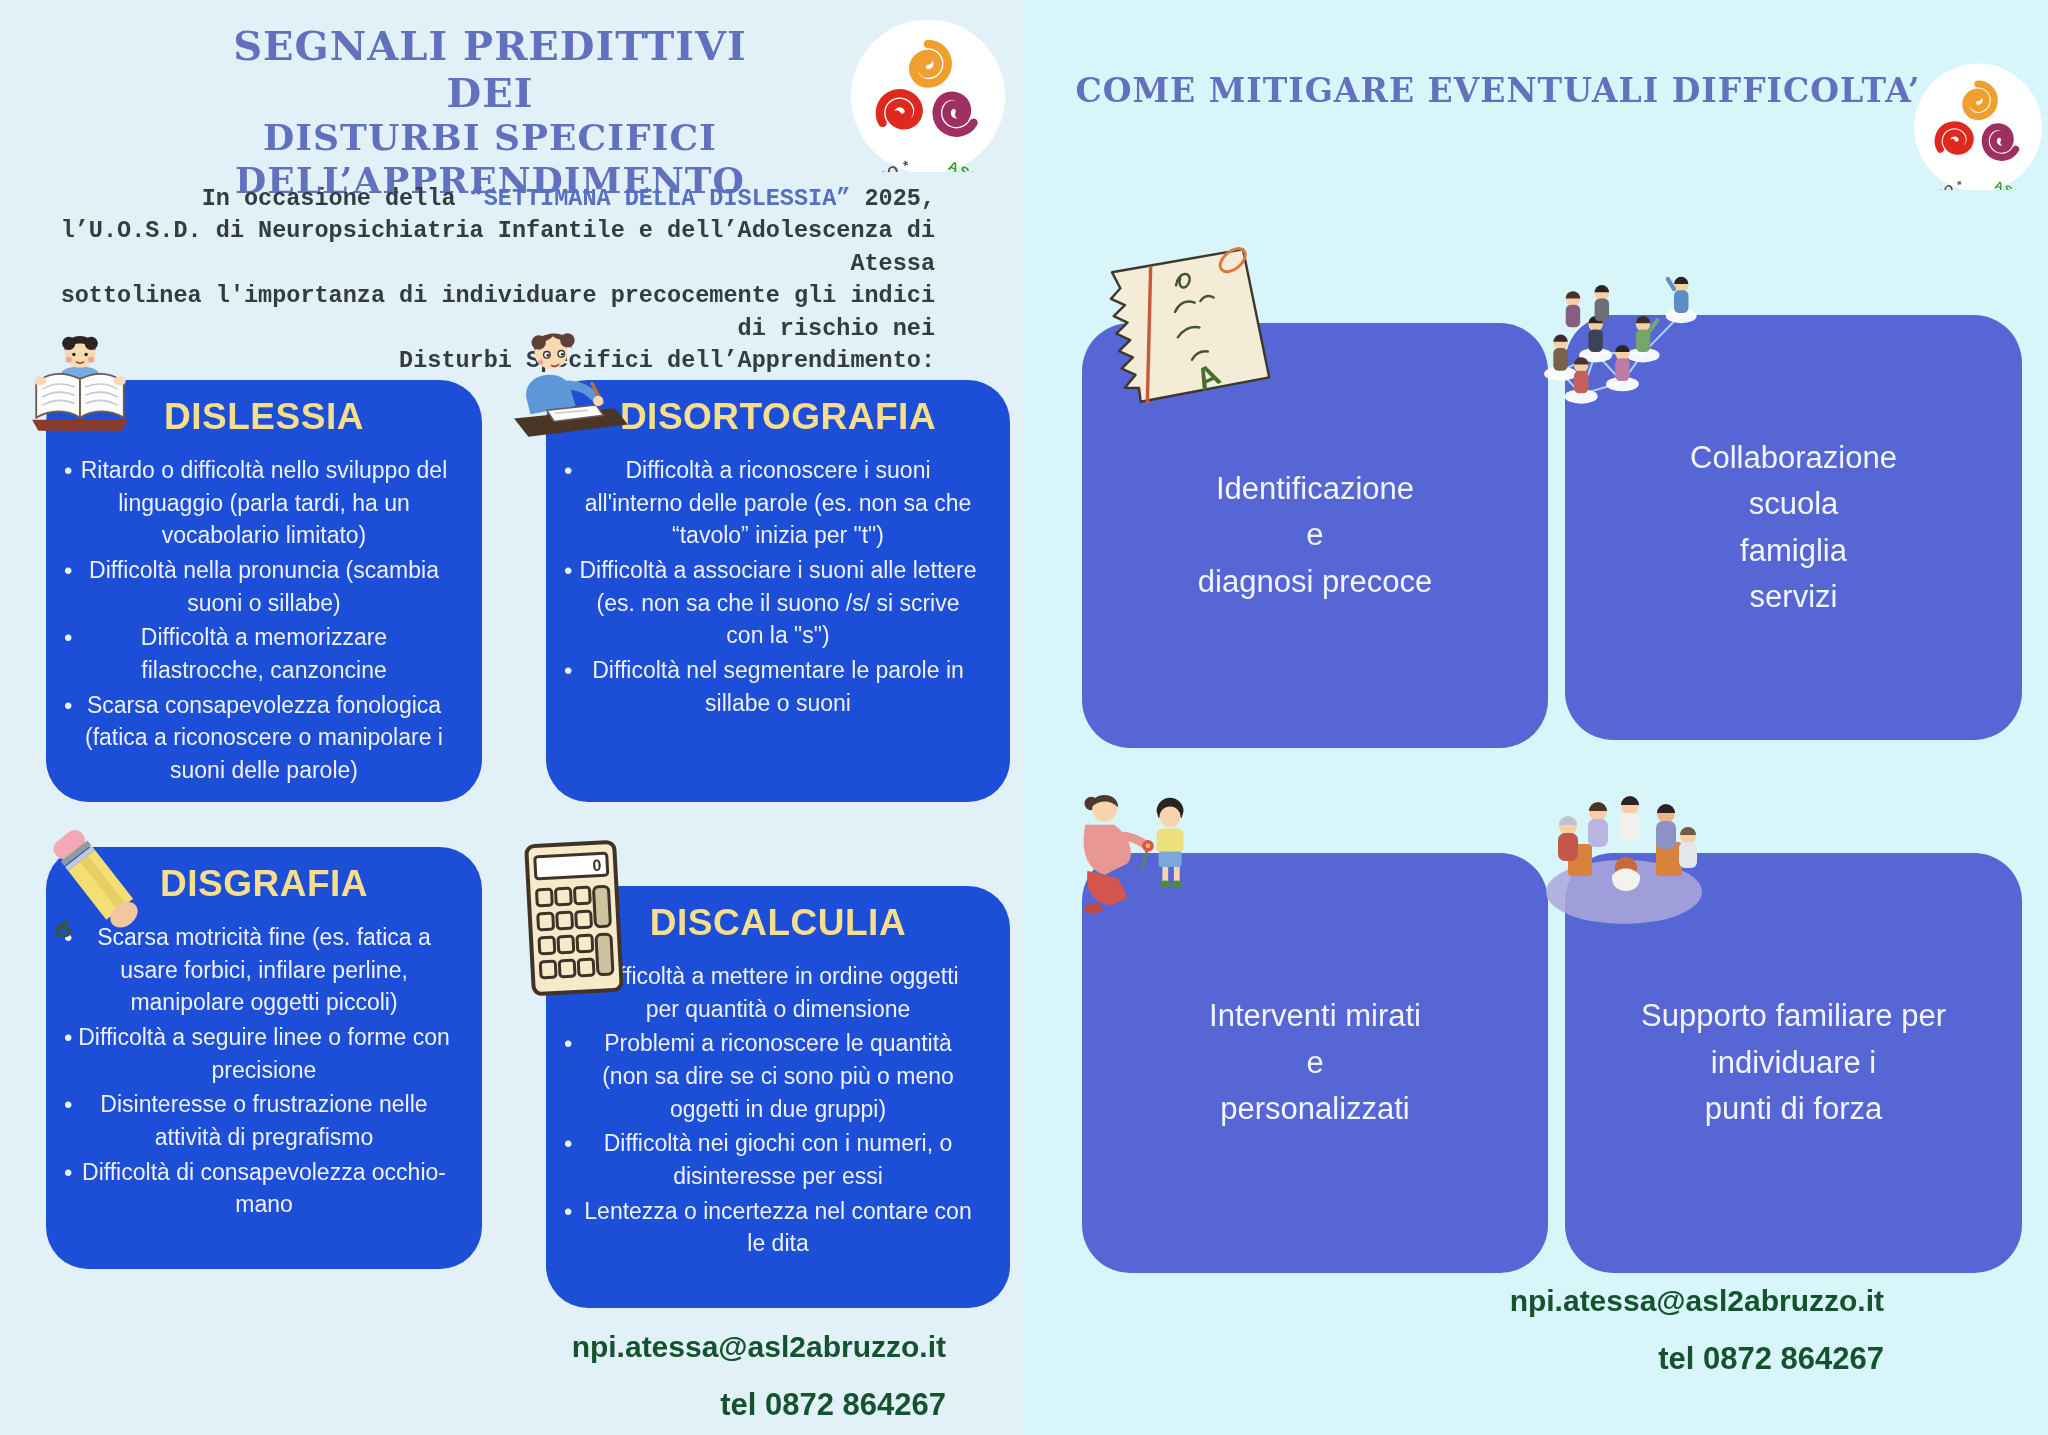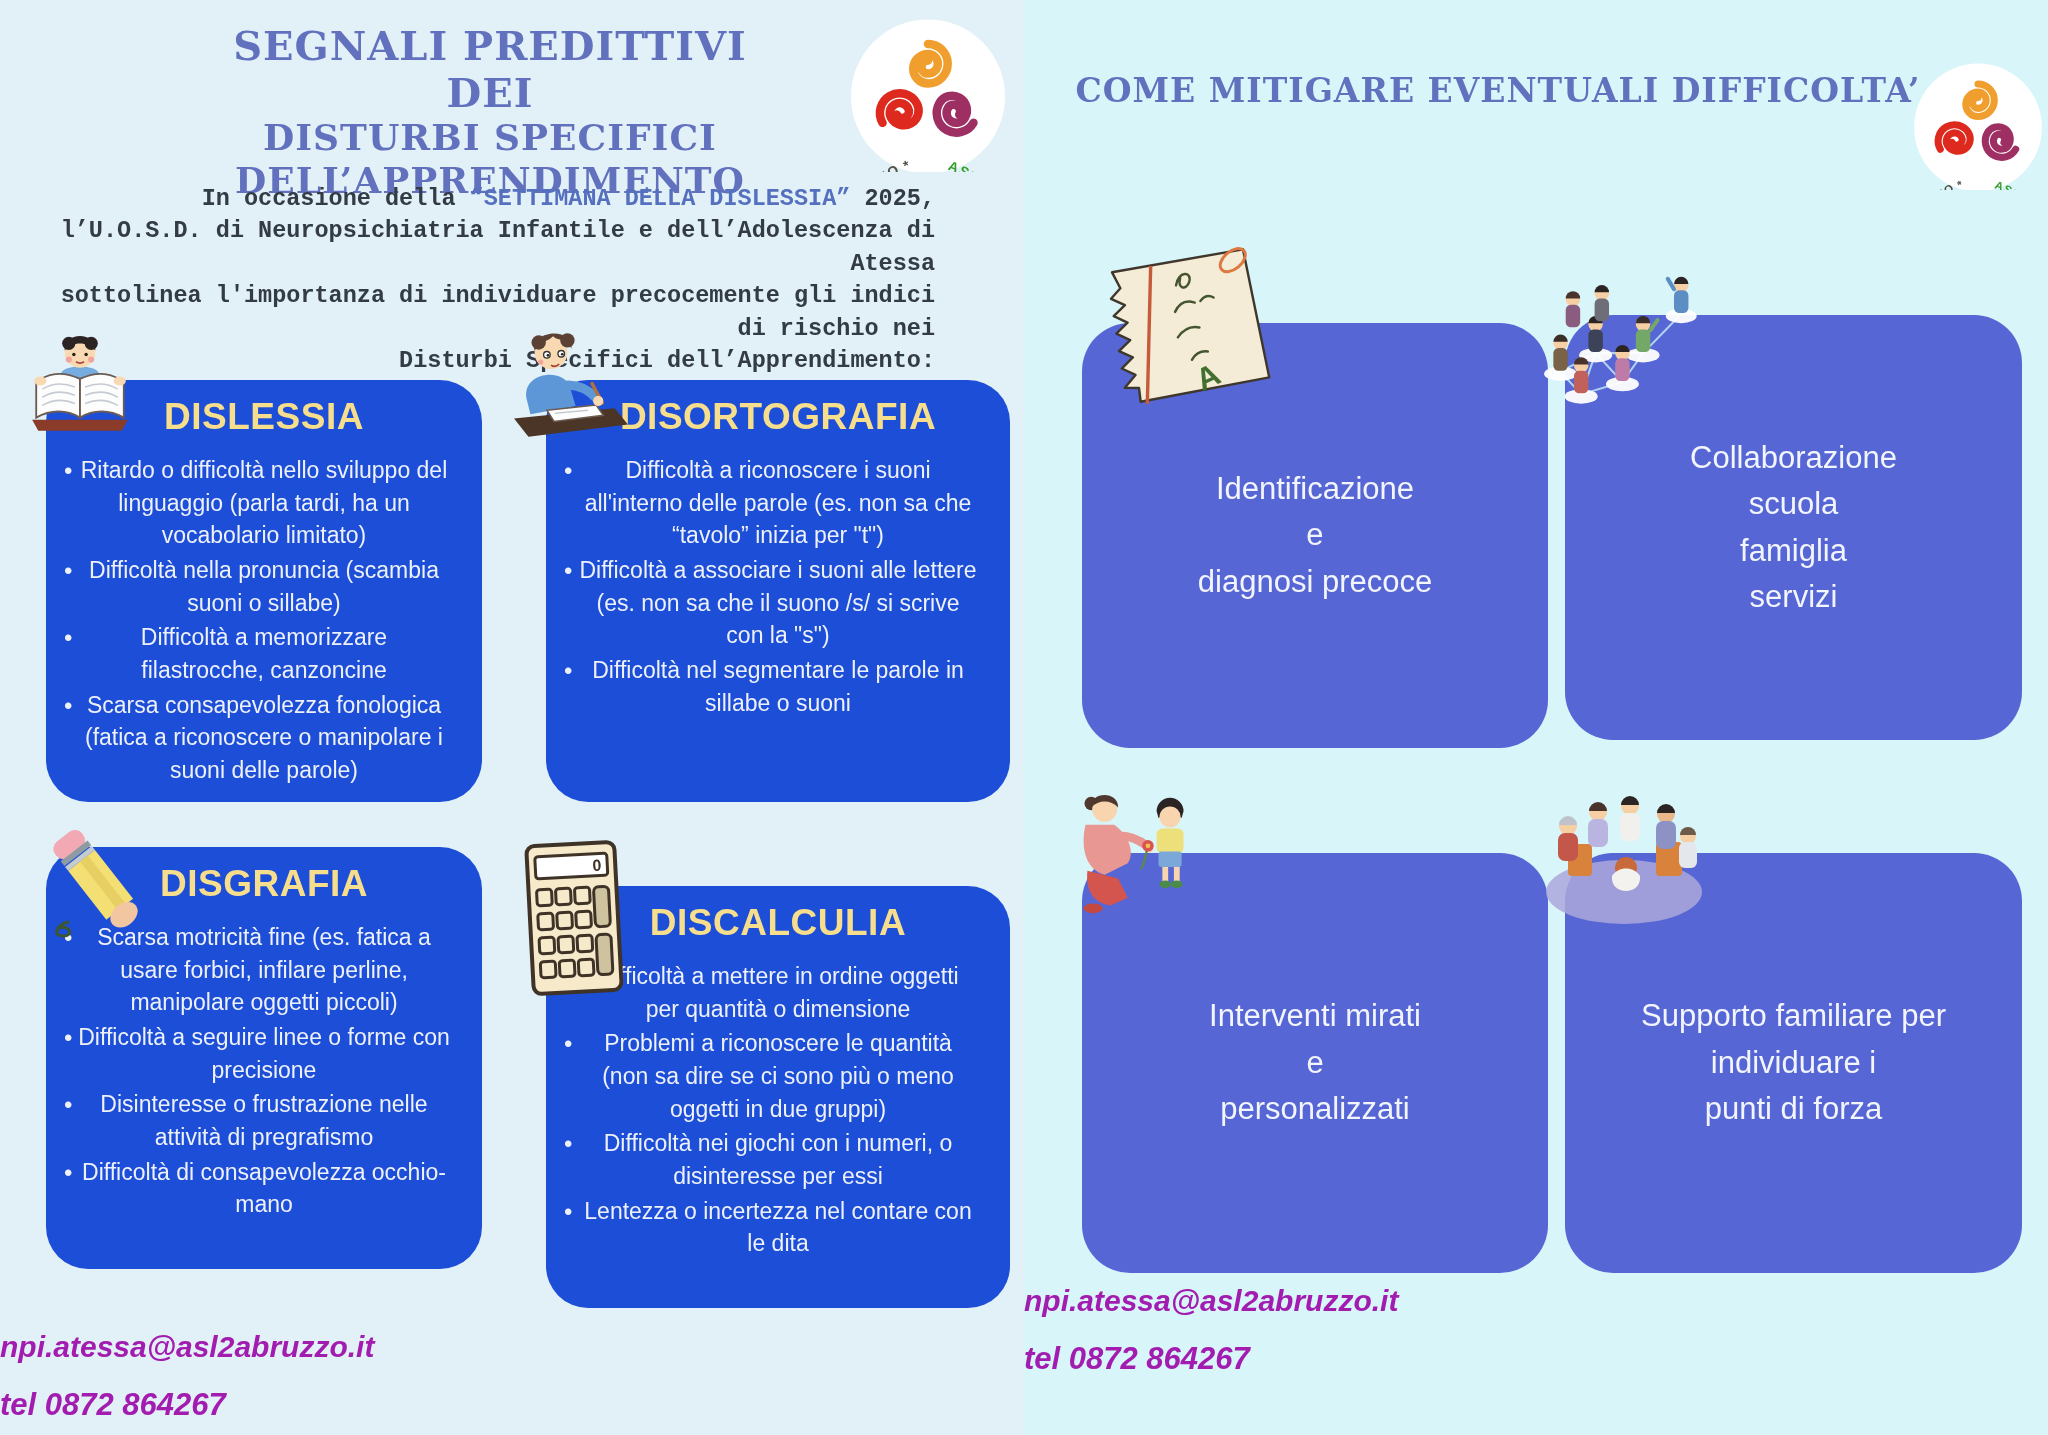--- a/index.html
+++ b/index.html
@@ -32,21 +32,21 @@
   #card-disortografia{left:546px;top:380px;width:464px;height:422px;}
   #card-disgrafia{left:46px;top:847px;width:436px;height:422px;}
   #card-discalculia{left:546px;top:886px;width:464px;height:422px;}
   #card-identificazione{left:58px;top:323px;width:466px;height:425px;}
   #card-collaborazione{left:541px;top:315px;width:457px;height:425px;}
   #card-interventi{left:58px;top:853px;width:466px;height:420px;}
   #card-supporto{left:541px;top:853px;width:457px;height:420px;}
   .card-r .lines{text-align:center;color:#F2F5FC;font-size:31px;line-height:1.5;}
 
   
-  .footer{position:absolute;text-align:left;color:#a21caf;font-weight:bold;font-style:italic;}
+  .footer{position:absolute;text-align:right;color:#14532d;font-weight:bold;}
   .footer .mail{font-size:30px;}
   .footer .tel{font-size:31px;margin-top:23px;}
   .footer-left{top:1330px;left:0;width:946px;}
   .footer-right{top:1284px;left:0;width:860px;}
 
   
   .icon{position:absolute;z-index:3;}
   #icon-reading{left:24px;top:326px;}
   #icon-writing{left:512px;top:324px;}
   #icon-pencil{left:40px;top:824px;}

